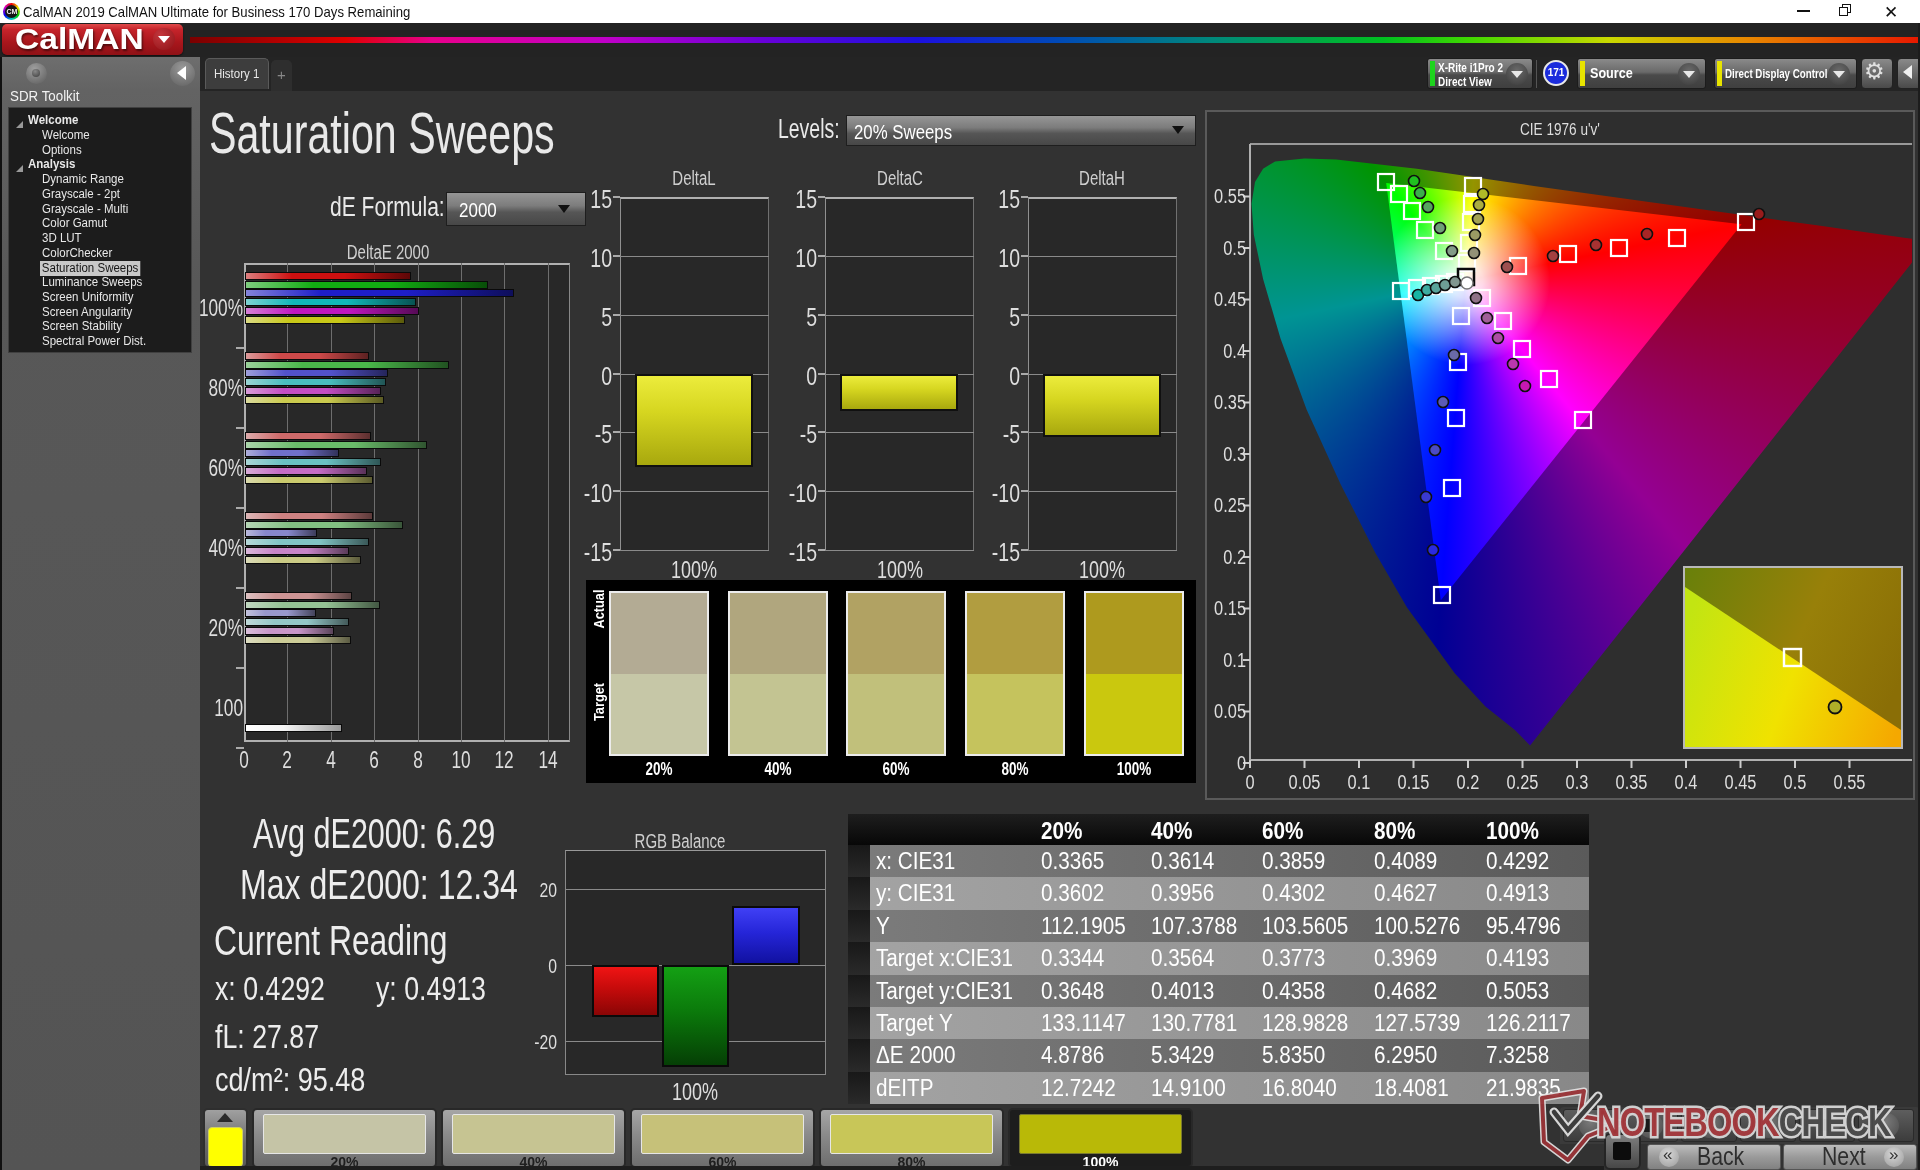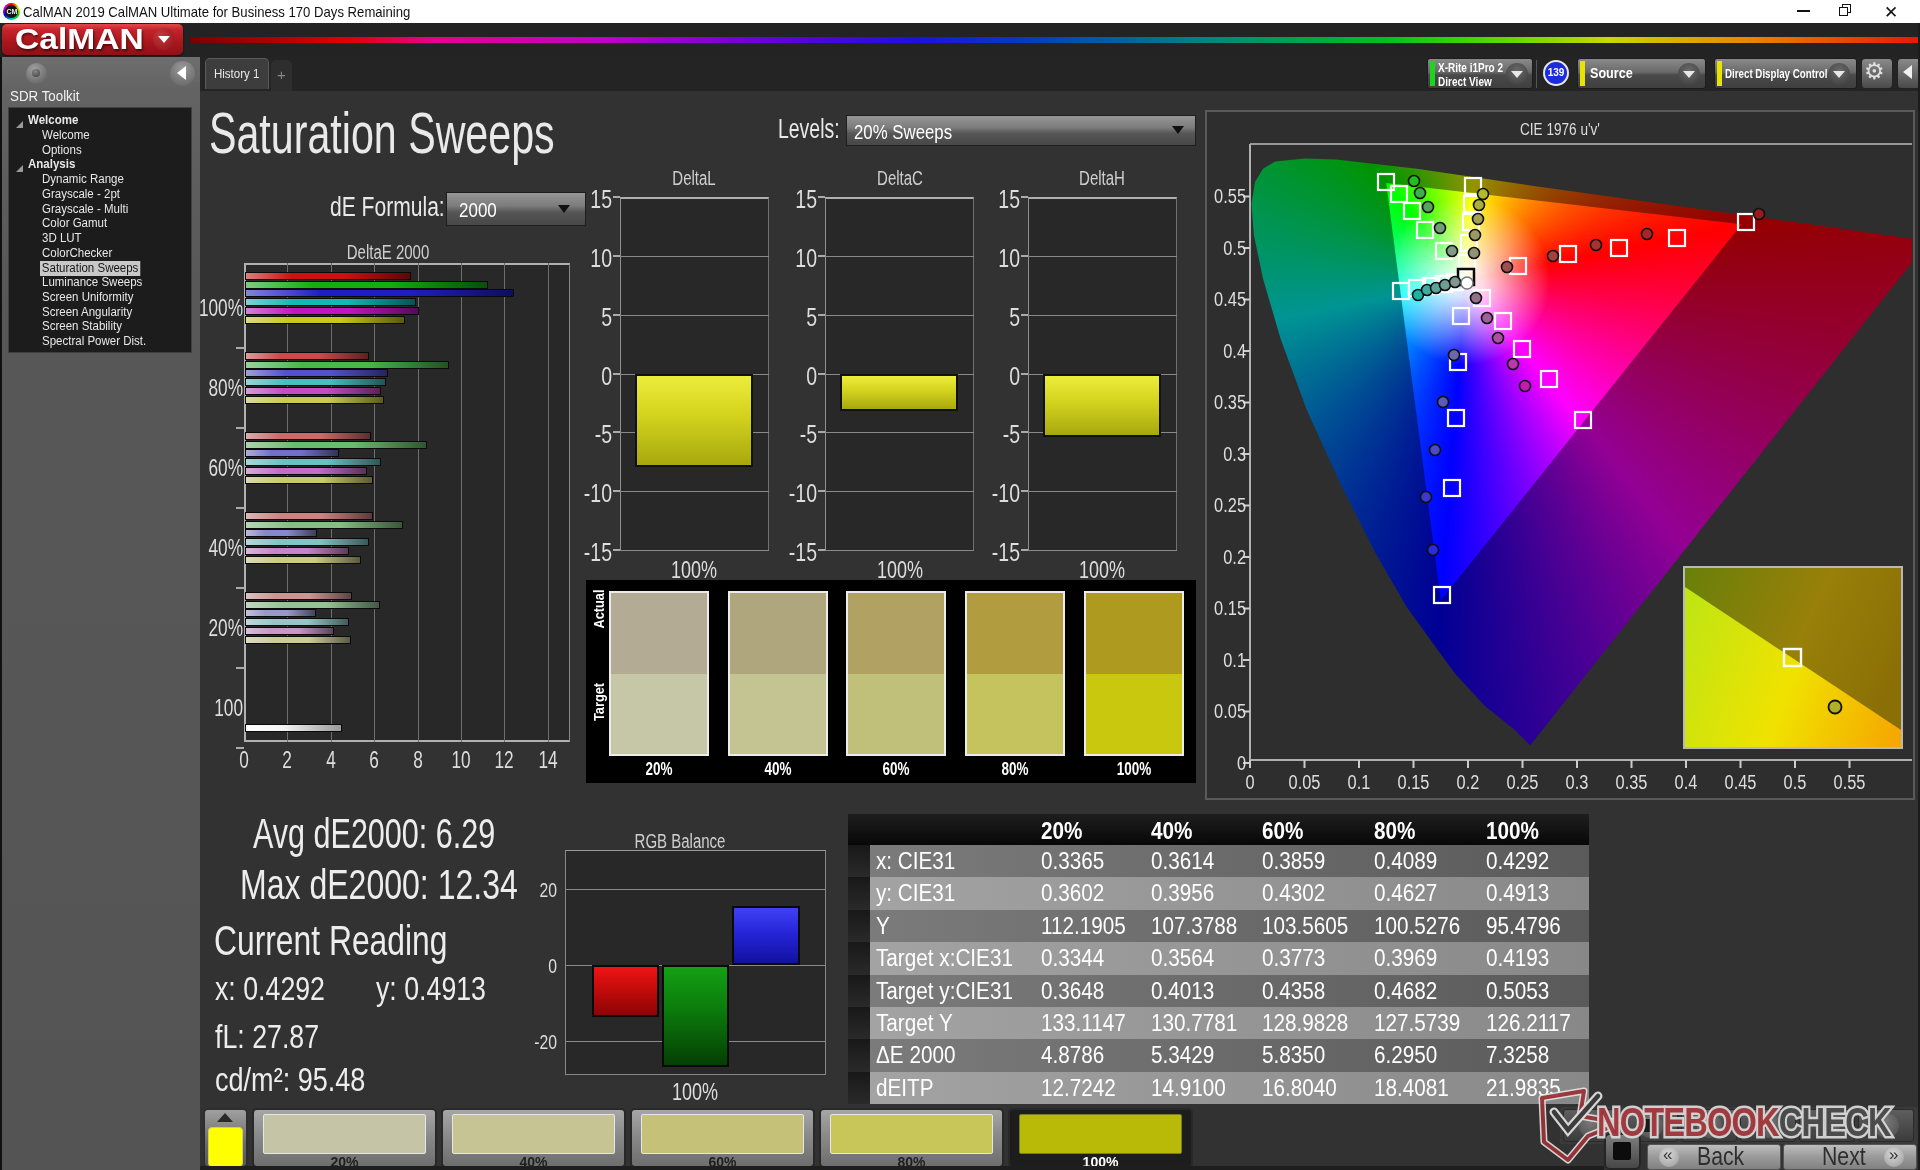--- a/index.html
+++ b/index.html
@@ -81,21 +81,21 @@
       <span>+</span>
     </div>
 
 <div class="abs topbox" style="left:1427px;width:106px;">
       <div class="stripe" style="background:#1ed41e;"></div>
       <div class="topboxtext cxl" style="left:10px;top:2px;font-size:12.5px;transform:scaleX(0.8);">X-Rite i1Pro 2<br>Direct View</div>
       <div class="ddarrow" style="left:78px;"></div>
     </div>
 <div class="abs" style="left:1536px;top:60px;width:1px;height:28px;background:#555;"></div>
 <div class="abs" style="left:1543px;top:60px;width:26px;height:26px;border-radius:50%;background:#1b2cdc;border:2px solid #e8e8e8;"></div>
-    <div class="abs" style="left:1543px;top:67px;width:26px;text-align:center;font-size:10px;font-weight:bold;color:#fff;">139</div>
+    <div class="abs" style="left:1543px;top:67px;width:26px;text-align:center;font-size:10px;font-weight:bold;color:#fff;">171</div>
 <div class="abs topbox" style="left:1577px;width:129px;">
       <div class="stripe" style="background:#e8e400;"></div>
       <div class="topboxtext cxl" style="left:12px;top:7px;font-size:14px;transform:scaleX(0.9);">Source</div>
       <div class="ddarrow" style="left:100px;"></div>
     </div>
 <div class="abs topbox" style="left:1714px;width:143px;">
       <div class="stripe" style="background:#e8e400;"></div>
       <div class="topboxtext cxl" style="left:10px;top:8px;font-size:13px;transform:scaleX(0.75);">Direct Display Control</div>
       <div class="ddarrow" style="left:113px;"></div>
     </div>

